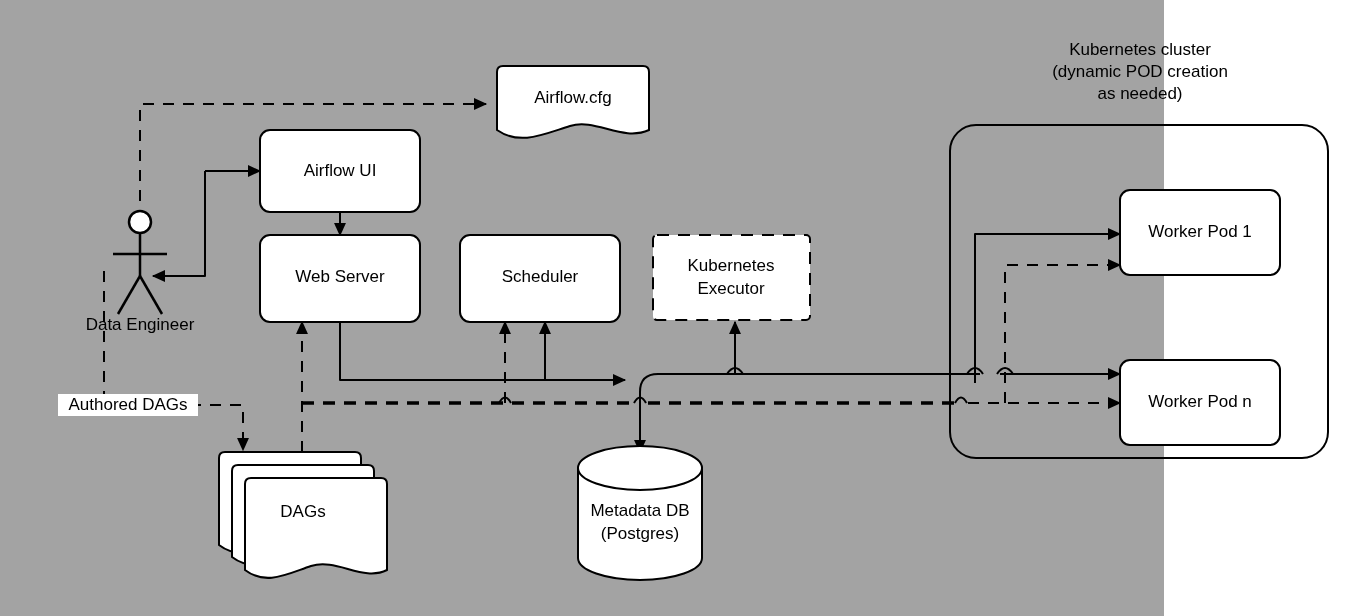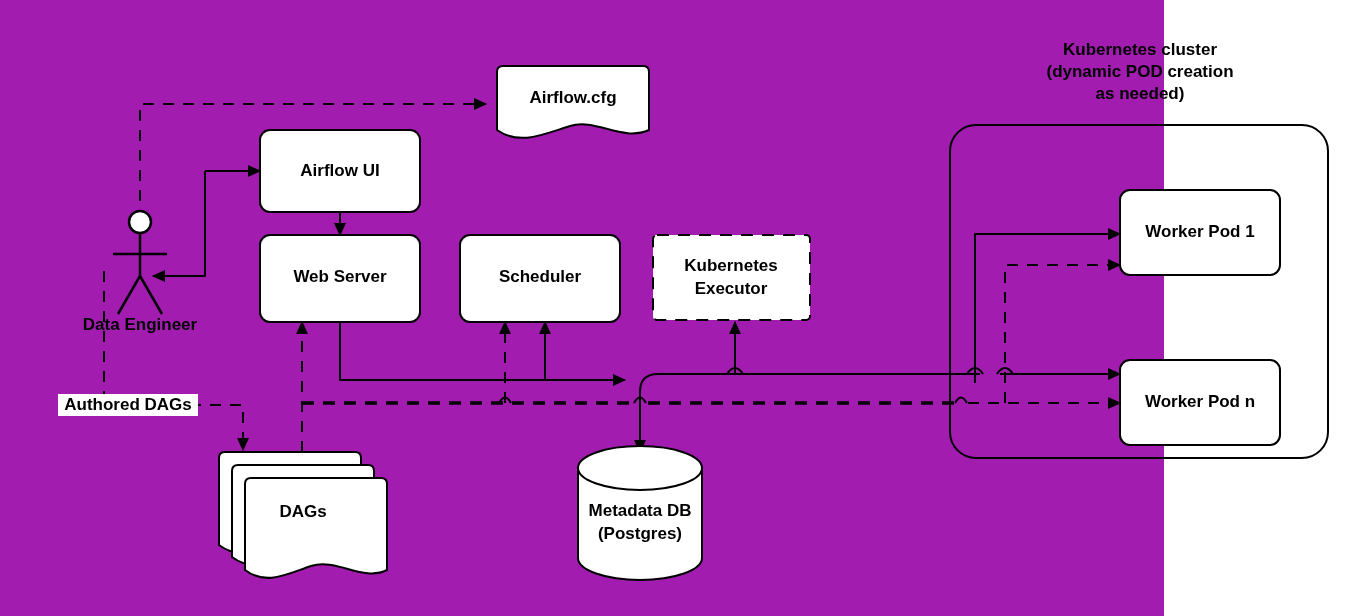--- a/index.html
+++ b/index.html
@@ -11,22 +11,21 @@
   body {
     width: 1370px;
     height: 616px;
     font-family: "Liberation Sans", sans-serif;
     overflow: hidden;
   }
   #diagram-root {
     position: relative;
     width: 1164px;
     height: 616px;
-    background: #a21caf;
-    font-weight: bold;
+    background: #a3a3a3;
   }
   svg#diagram {
     display: block;
     width: 1370px;
     height: 616px;
   }
   .shape {
     fill: #ffffff;
     stroke: #000000;
     stroke-width: 2;

